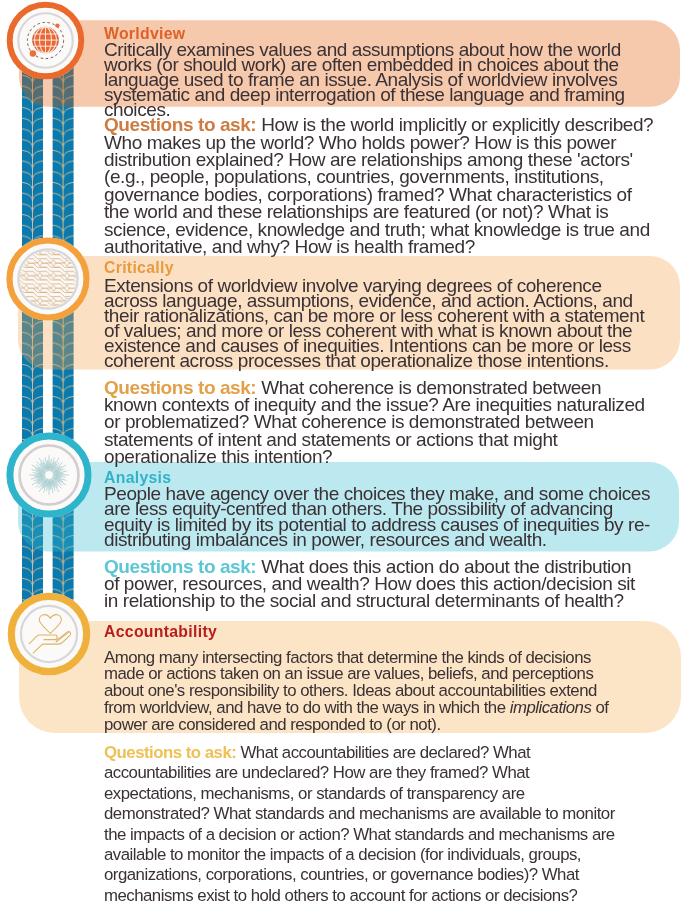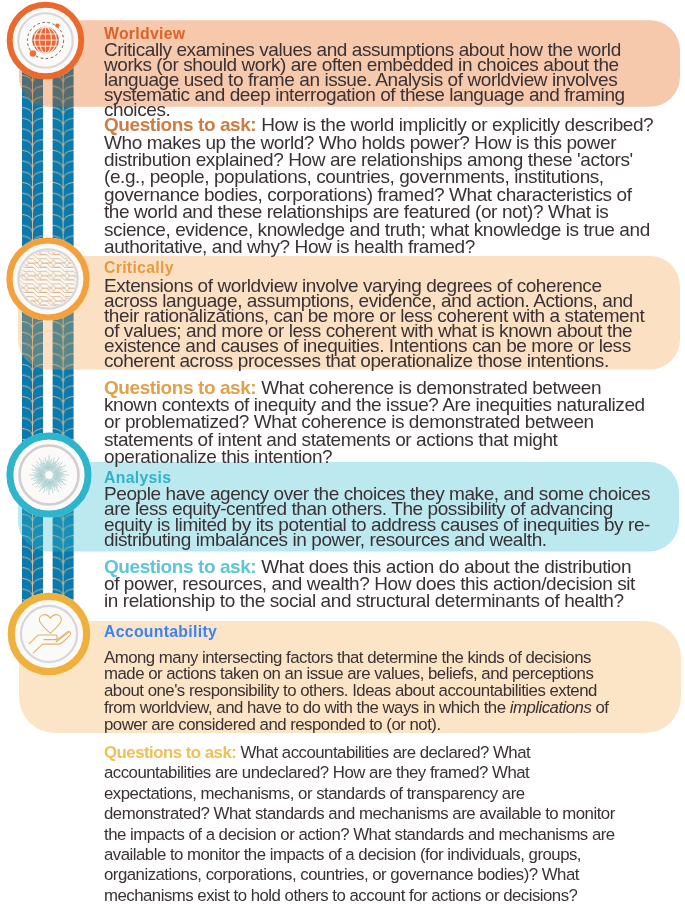--- a/index.html
+++ b/index.html
@@ -136,18 +136,18 @@
     <div class="txt q" style="left:104px;top:116.2px;width:556px"><span class="qlab" style="color:#CE7C42">Questions to ask:</span> <span>How is the world implicitly or explicitly described? Who makes up the world? Who holds power? How is this power distribution explained? How are relationships among these 'actors' (e.g., people, populations, countries, governments, institutions, governance bodies, corporations) framed? What characteristics of the world and these relationships are featured (or not)? What is science, evidence, knowledge and truth; what knowledge is true and authoritative, and why? How is health framed?</span></div>
 
     <div class="ttl" style="left:104px;top:258.9px;color:#EA9A3E">Critically</div>
     <div class="txt" style="left:104px;top:277.6px;width:543px">Extensions of worldview involve varying degrees of coherence across language, assumptions, evidence, and action. Actions, and their rationalizations, can be more or less coherent with a statement of values; and more or less coherent with what is known about the existence and causes of inequities. Intentions can be more or less coherent across processes that operationalize those intentions.</div>
     <div class="txt q" style="left:104px;top:378.5px;width:550px"><span class="qlab" style="color:#E3A04A">Questions to ask:</span> <span>What coherence is demonstrated between known contexts of inequity and the issue? Are inequities naturalized or problematized? What coherence is demonstrated between statements of intent and statements or actions that might operationalize this intention?</span></div>
 
     <div class="ttl" style="left:104px;top:468.5px;color:#30B3C8">Analysis</div>
     <div class="txt" style="left:104px;top:486.4px;width:556px">People have agency over the choices they make, and some choices are less equity-centred than others. The possibility of advancing equity is limited by its potential to address causes of inequities by re-distributing imbalances in power, resources and wealth.</div>
     <div class="txt q" style="left:104px;top:557.6px;width:545px"><span class="qlab" style="color:#5CC6D4">Questions to ask:</span> <span>What does this action do about the distribution of power, resources, and wealth? How does this action/decision sit in relationship to the social and structural determinants of health?</span></div>
 
-    <div class="ttl" style="left:104px;top:623.0px;color:#3b82f6">Accountability</div>
+    <div class="ttl" style="left:104px;top:623.0px;color:#b91c1c">Accountability</div>
     <div class="txt big" style="left:104px;top:649.7px;width:515px"><span>Among many intersecting factors that determine the kinds of decisions made or actions taken on an issue are values, beliefs, and perceptions about one's responsibility to others. Ideas about accountabilities extend from worldview, and have to do with the ways in which the </span><span class="it">implications</span><span> of power are considered and responded to (or not).</span></div>
     <div class="txt bigq" style="left:104px;top:743px;width:515px"><span class="qlab" style="color:#EFC054">Questions to ask:</span> <span>What accountabilities are declared? What accountabilities are undeclared? How are they framed? What expectations, mechanisms, or standards of transparency are demonstrated? What standards and mechanisms are available to monitor the impacts of a decision or action? What standards and mechanisms are available to monitor the impacts of a decision (for individuals, groups, organizations, corporations, countries, or governance bodies)? What mechanisms exist to hold others to account for actions or decisions?</span></div>
   </div>
 
 </div>
 
 </body></html>

